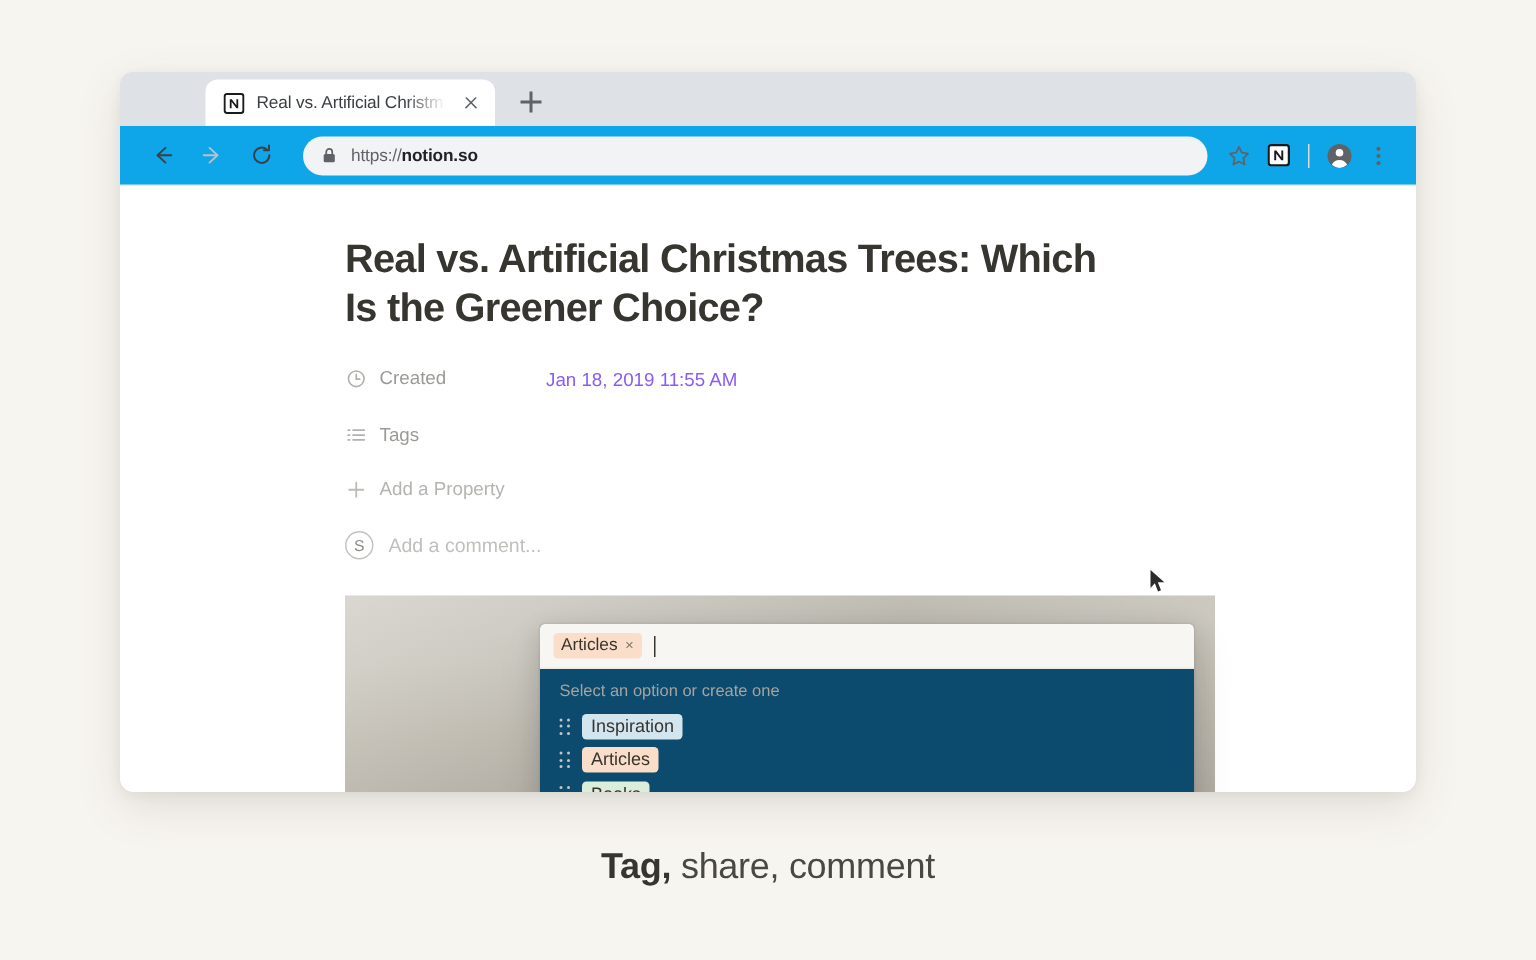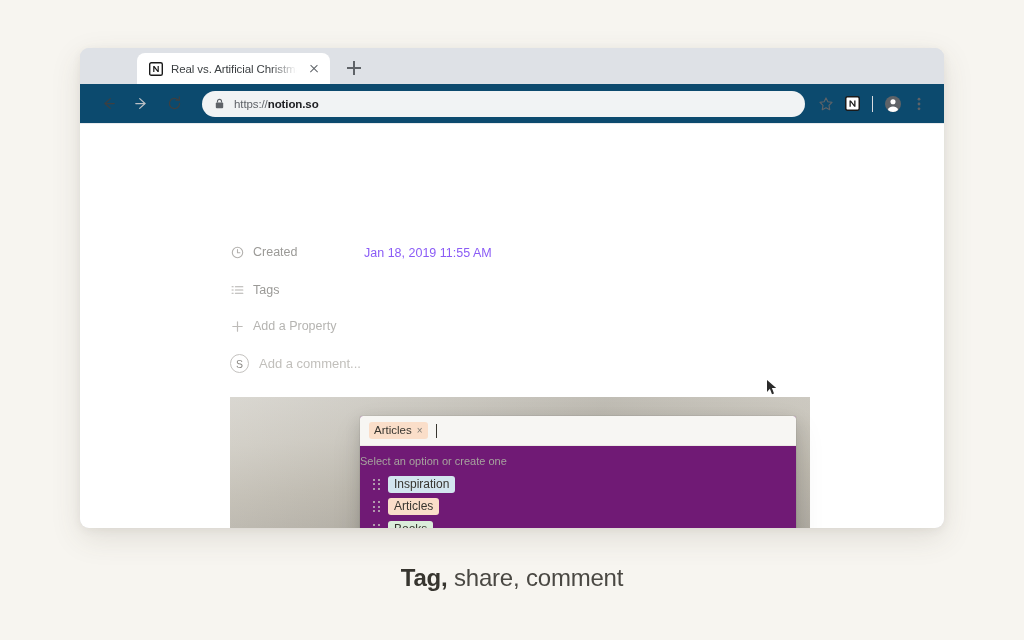--- a/index.html
+++ b/index.html
@@ -93,21 +93,21 @@
     content: "";
     position: absolute;
     background: #5f6368;
   }
   .new-tab-btn::before { left: 7px; top: 13.2px; width: 14px; height: 1.5px; }
   .new-tab-btn::after  { left: 13.2px; top: 7px; width: 1.5px; height: 14px; }
 
   
   .toolbar {
     height: 40px;
-    background: #0c4a6e;
+    background: #0ea5e9;
     display: flex;
     align-items: center;
     padding: 0 12px 0 14px;
     gap: 0;
     border-bottom: 1px solid #e8eaed;
   }
   .nav-btn {
     width: 28px; height: 28px;
     display: flex; align-items: center; justify-content: center;
     cursor: pointer;
@@ -254,21 +254,21 @@
     background: linear-gradient(110deg, rgba(255,255,255,0.22), rgba(0,0,0,0.06) 60%, rgba(255,255,255,0.1));
   }
 
   
   .tag-dropdown {
     position: absolute;
     left: 280px;
     top: 292px;
     width: 436px;
     border-radius: 3px;
-    background: #701a75;
+    background: #0c4a6e;
     box-shadow: 0 0 0 1px rgba(15,15,15,0.05), 0 5px 16px rgba(15,15,15,0.13), 0 12px 32px rgba(15,15,15,0.09);
     overflow: hidden;
     z-index: 20;
   }
   .tag-input-area {
     background: #f7f6f3;
     padding: 6px 9px;
     display: flex;
     align-items: center;
     gap: 5px;
@@ -298,21 +298,21 @@
     width: 1.4px;
     height: 14px;
     background: #37352f;
     margin-left: 3px;
   }
 
   .dropdown-body { padding: 8px 0 9px 0; }
   .dropdown-hint {
     font-size: 11px;
     color: #a6a39e;
-    padding: 1px 12px 6px 0;
+    padding: 1px 12px 6px 13px;
   }
   .option-row {
     display: flex;
     align-items: center;
     gap: 7px;
     padding: 3px 12px;
     height: 22.5px;
     cursor: pointer;
   }
   .drag-dots {
@@ -436,20 +436,21 @@
       <svg width="16" height="16" viewBox="0 0 16 16">
         <circle cx="8" cy="3.2" r="1.4" fill="#5f6368"></circle>
         <circle cx="8" cy="8" r="1.4" fill="#5f6368"></circle>
         <circle cx="8" cy="12.8" r="1.4" fill="#5f6368"></circle>
       </svg>
     </div>
   </div>
 
   <div class="viewport">
 
+    <h1 class="page-title">Real vs. Artificial Christmas Trees: Which Is the Greener Choice?</h1>
 
     <div class="props">
 
       <div class="prop-row">
         <div class="prop-label">
           <span class="prop-icon">
             <svg width="13" height="13" viewBox="0 0 13 13">
               <circle cx="6.5" cy="6.5" r="5.2" fill="none" stroke="#b3b1ae" stroke-width="1.1"></circle>
               <path d="M6.5 3.5v3.2h2.4" fill="none" stroke="#b3b1ae" stroke-width="1.1" stroke-linecap="round"></path>
             </svg>

